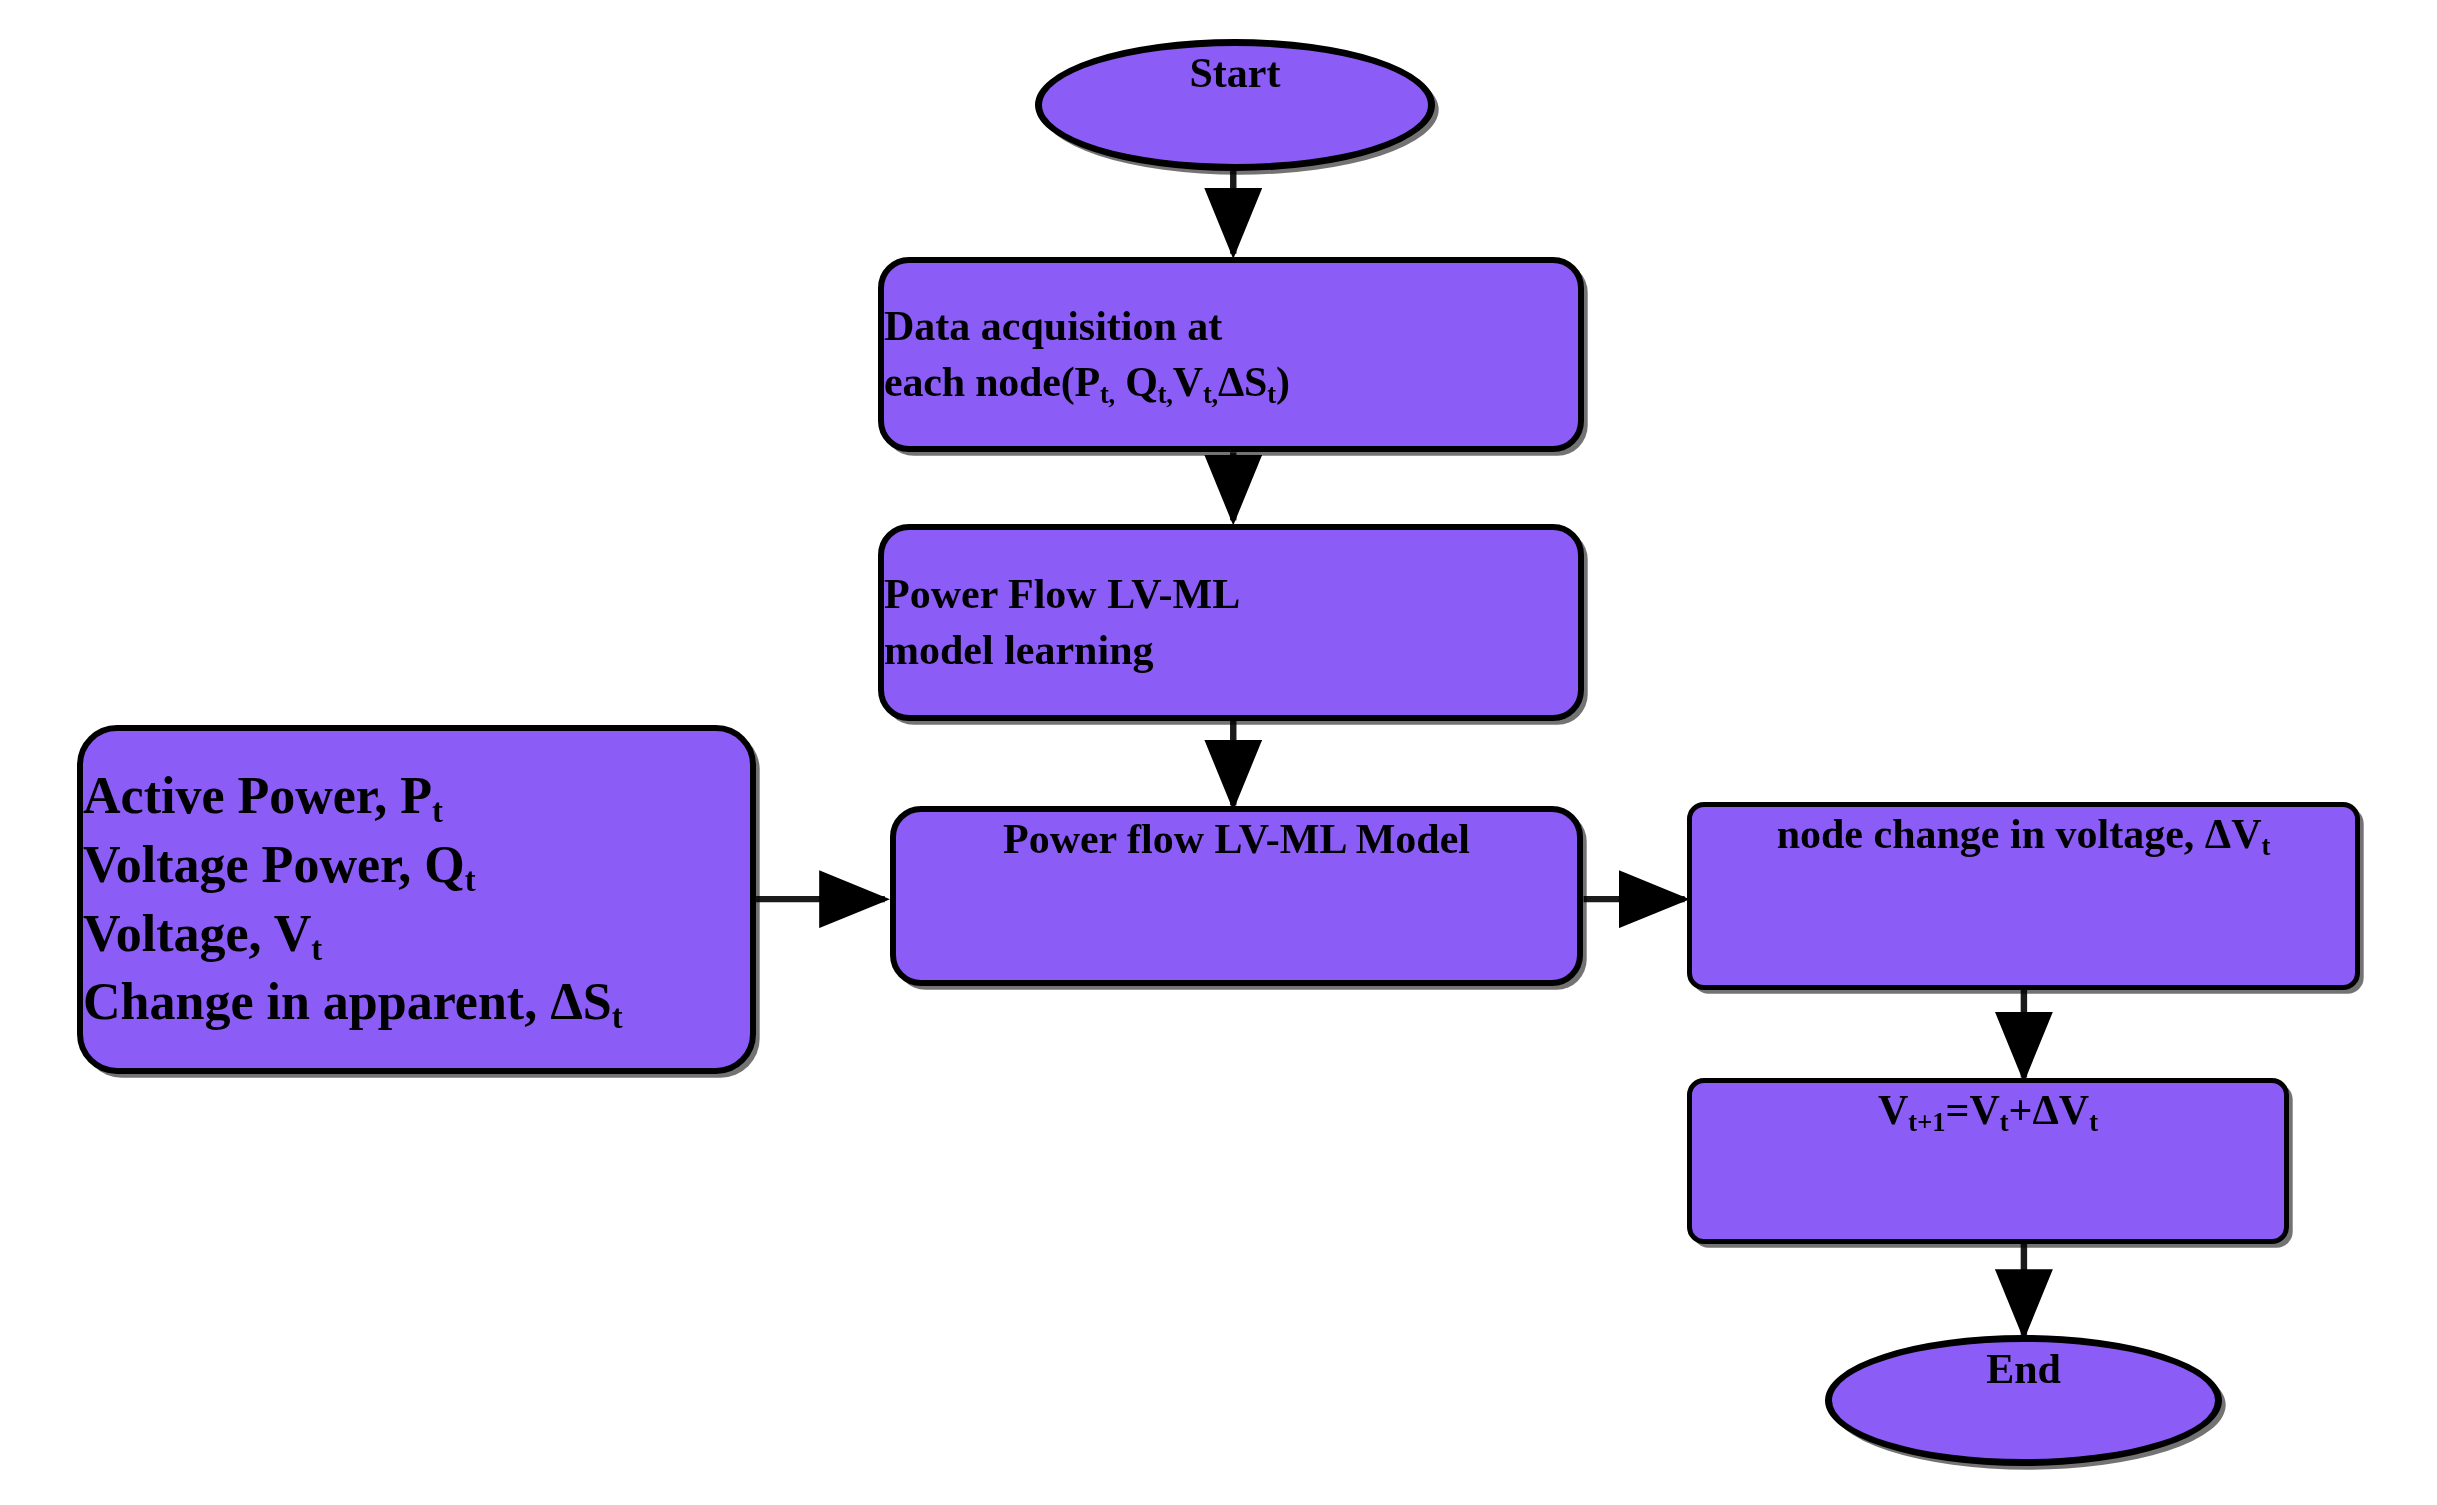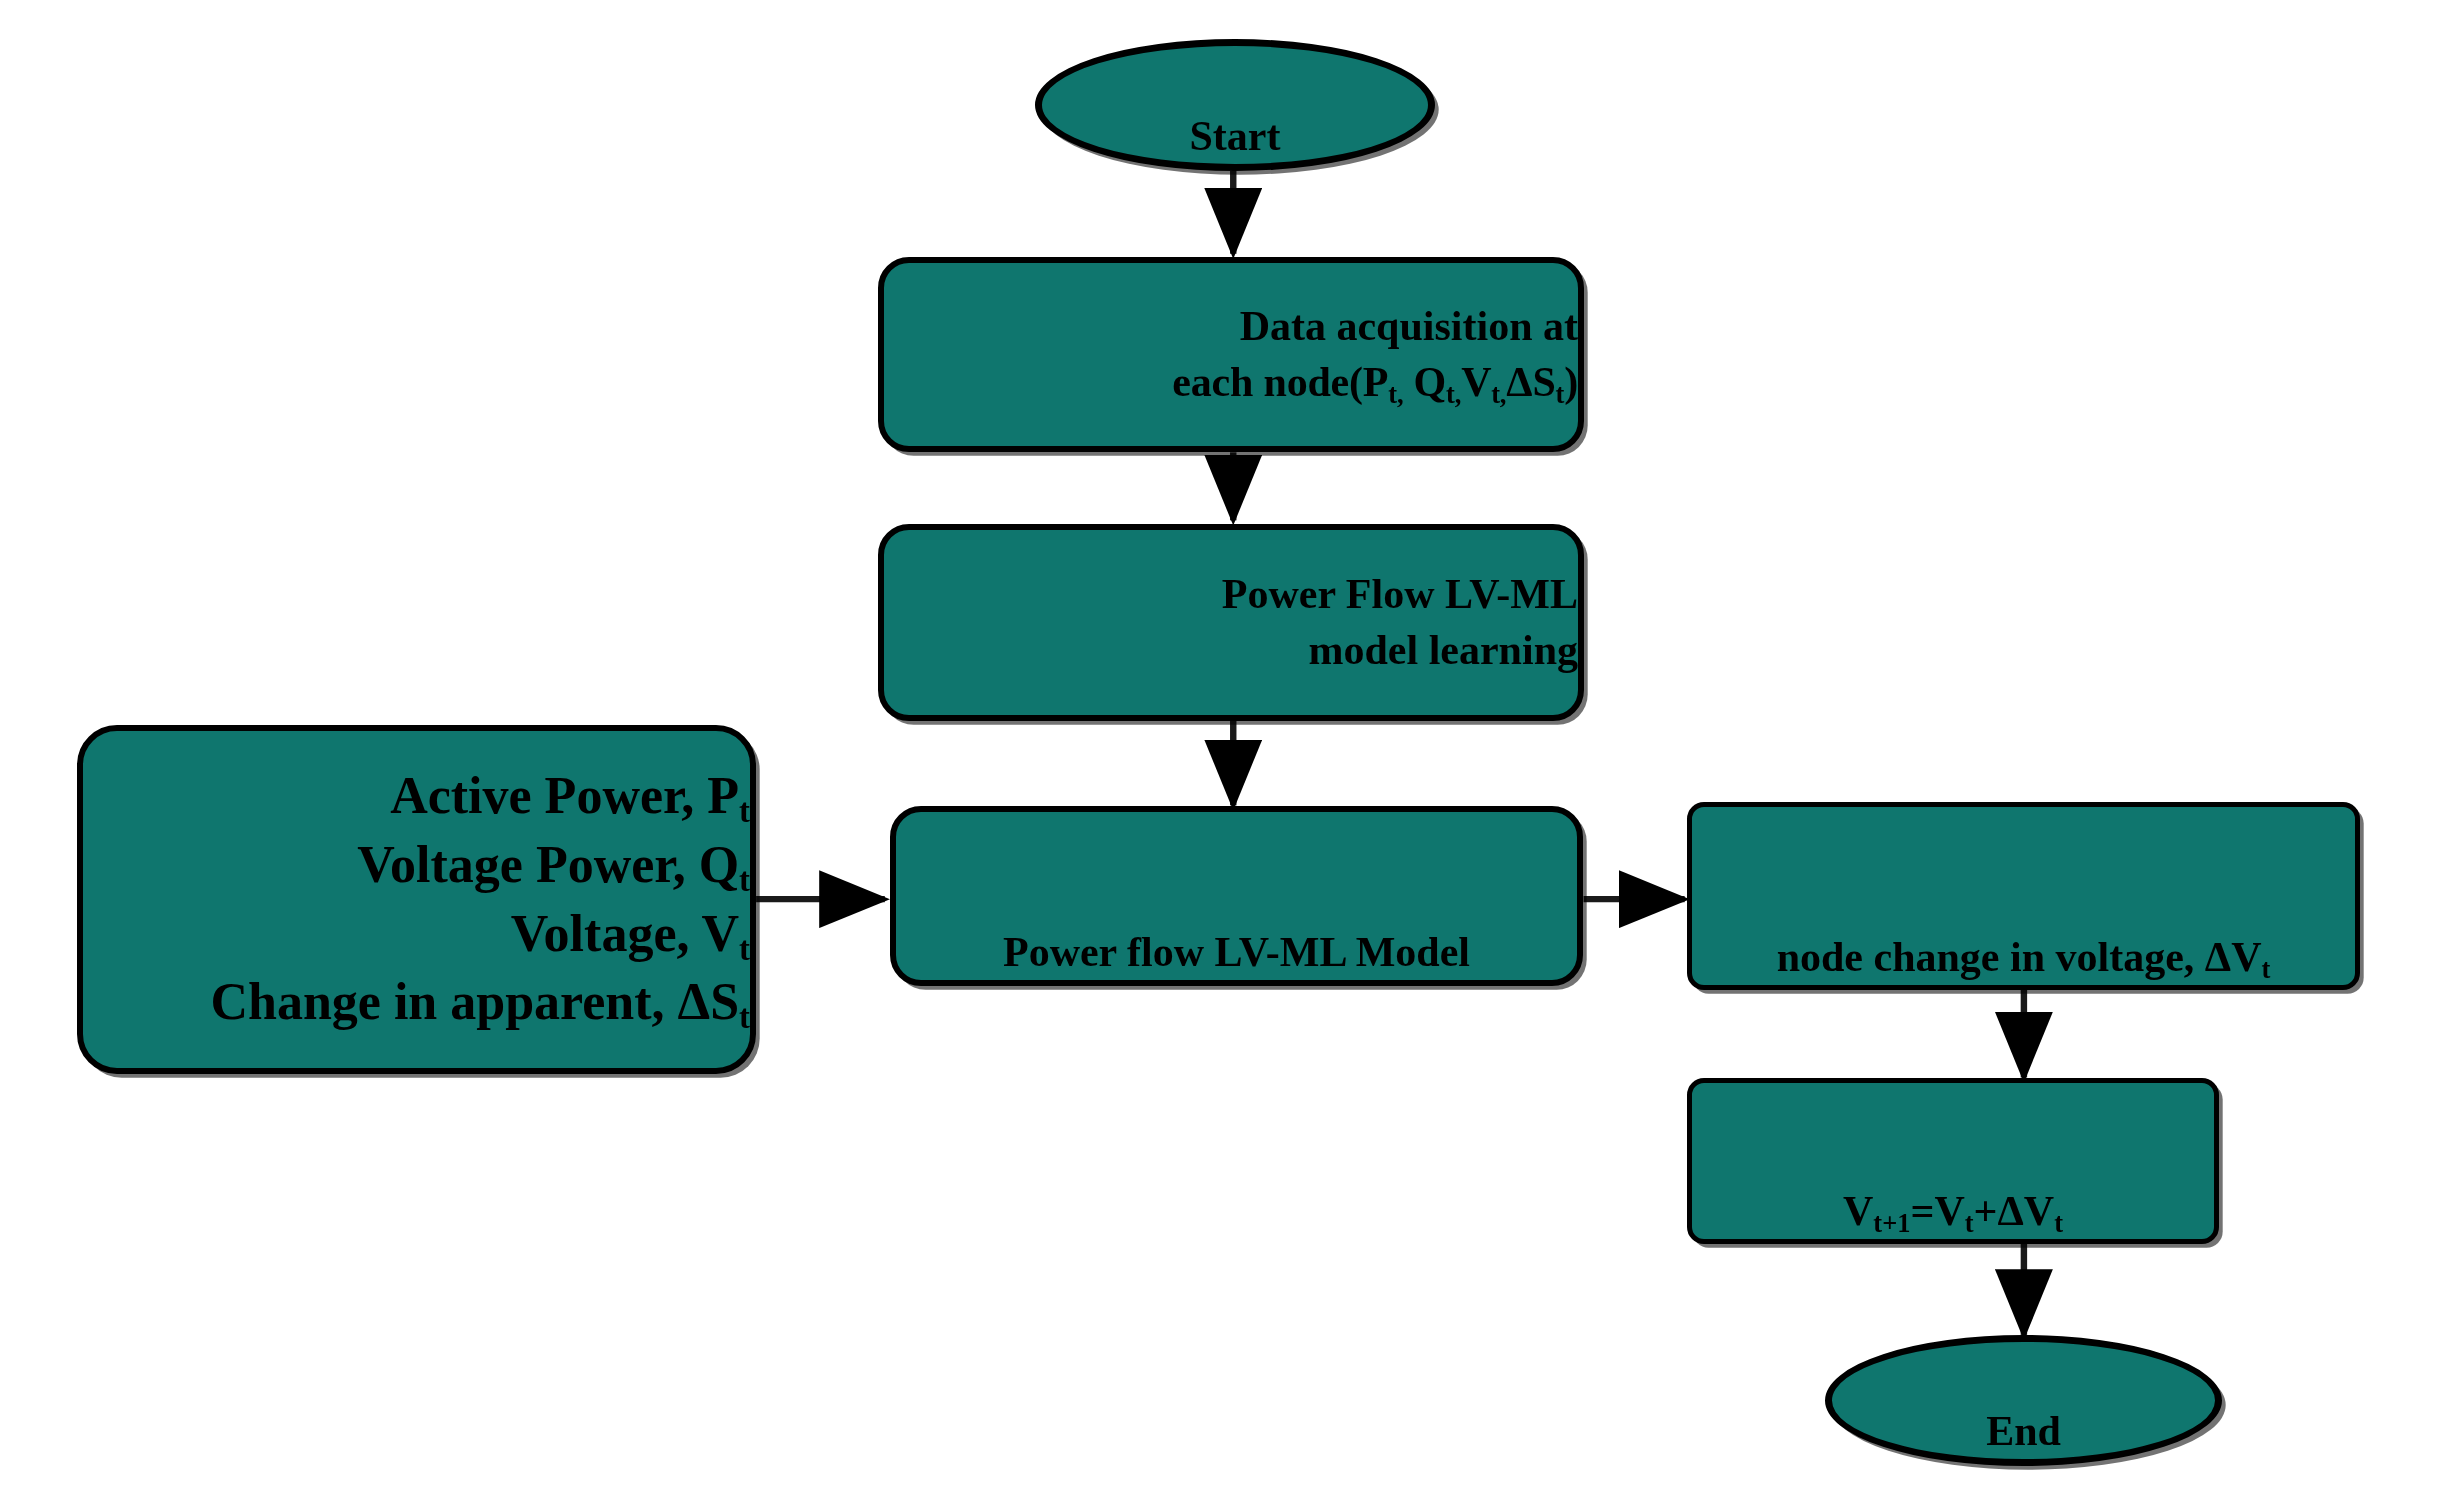--- a/index.html
+++ b/index.html
@@ -11,24 +11,24 @@
     position: relative;
     width: 2438px;
     height: 1505px;
     background: #ffffff;
     font-family: "Liberation Serif", "DejaVu Serif", serif;
     overflow: hidden;
   }
   .node {
     position: absolute;
     box-sizing: border-box;
-    background: #0f766e;
+    background: #8b5cf6;
     border: 6.4px solid #000000;
     display: flex;
-    align-items: flex-end;
+    align-items: flex-start;
     justify-content: center;
     text-align: center;
     color: #000000;
     font-weight: bold;
     line-height: 1.32;
     box-shadow: 4.6px 4.6px 0 -0.9px rgba(0,0,0,0.55);
   }
   .terminator {
     border-radius: 50%;
     border-width: 7.4px;
@@ -111,21 +111,21 @@
   </div>
 
   <div class="node process" style="left:890px; top:806px; width:693px; height:180px;">
     <span class="txt">Power flow LV-ML Model</span>
   </div>
 
   <div class="node process-lite" style="left:1687px; top:802px; width:673px; height:188px;">
     <span class="txt"><span>node change in voltage, ΔV</span><sub>t</sub></span>
   </div>
 
-  <div class="node process-lite" style="left:1687px; top:1078px; width:532px; height:166px;">
+  <div class="node process-lite" style="left:1687px; top:1078px; width:602px; height:166px;">
     <span class="txt"><span>V</span><sub>t+1</sub><span>=V</span><sub>t</sub><span>+ΔV</span><sub>t</sub></span>
   </div>
 
   <div class="node terminator" style="left:1825px; top:1335px; width:397px; height:131px;">
     <span class="txt">End</span>
   </div>
 
 </div>
 
 

